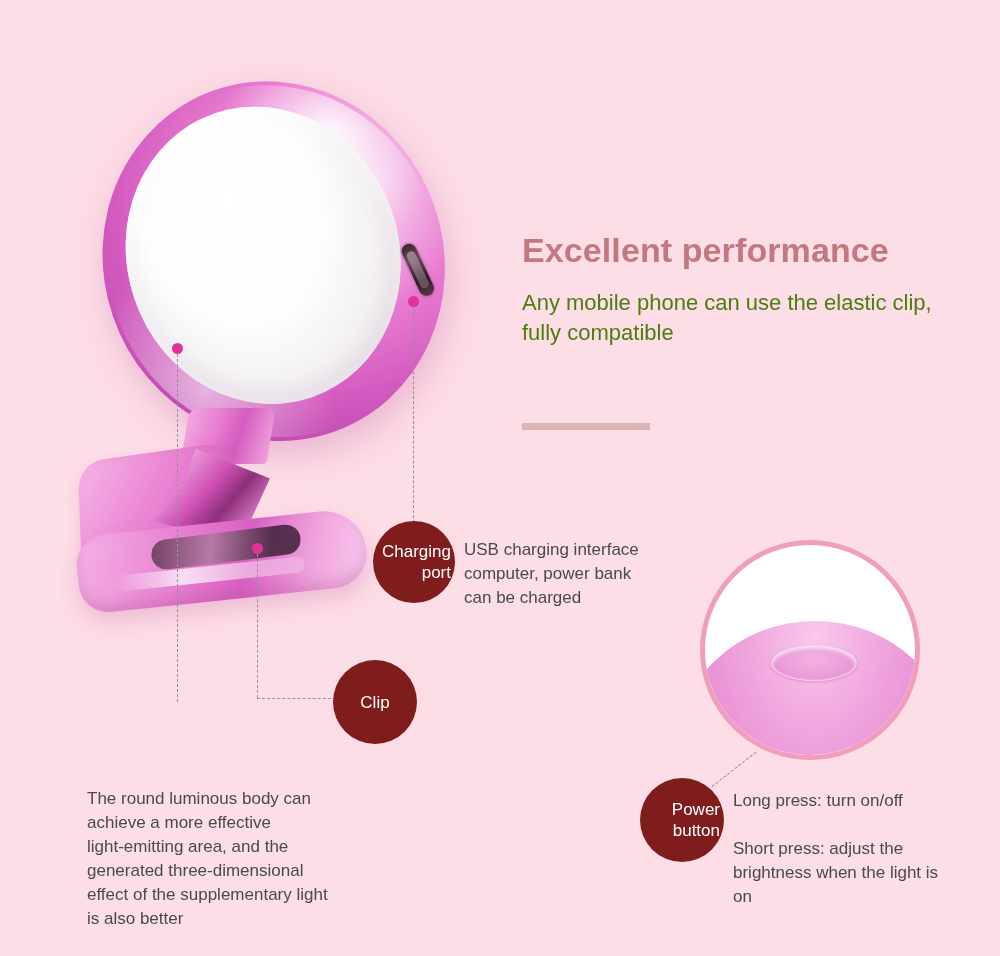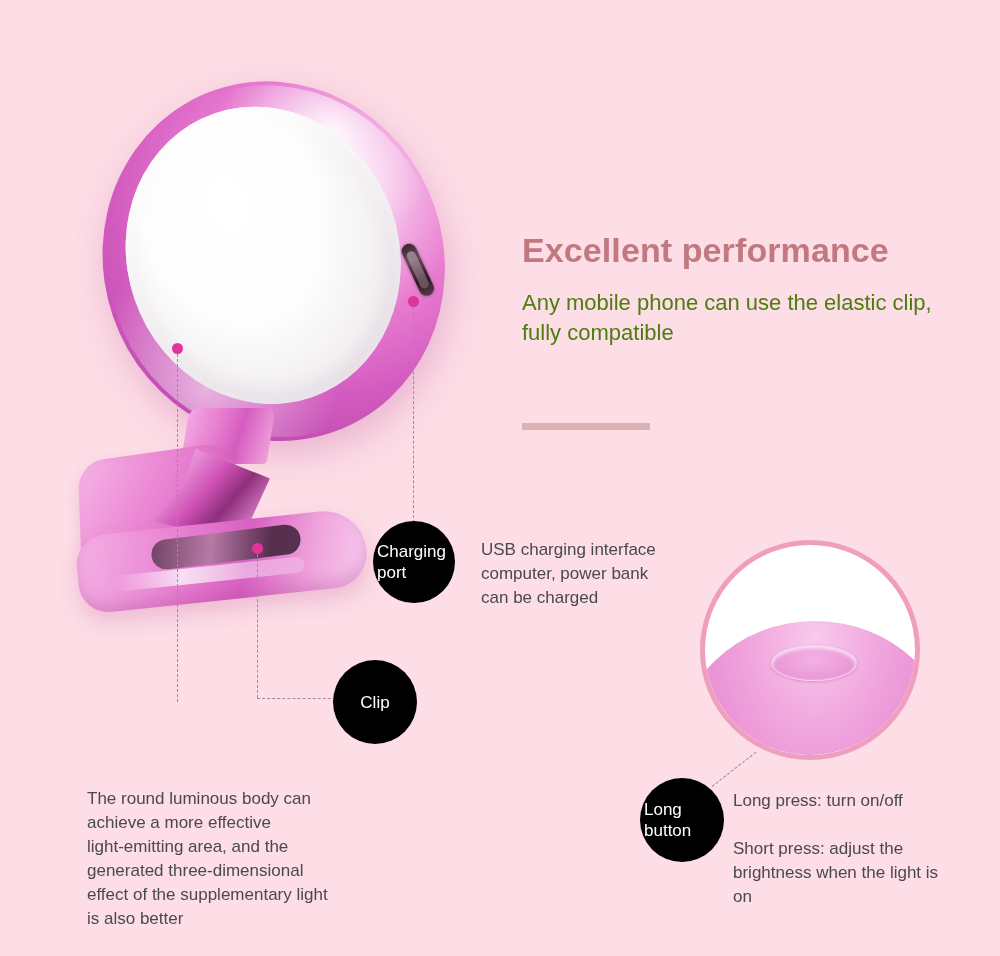--- a/index.html
+++ b/index.html
@@ -204,26 +204,26 @@
     top: 423px;
     width: 128px;
     height: 7px;
     background: #ddb3b3;
   }
 
   
   .bubble {
     position: absolute;
     border-radius: 50%;
-    background: #000000;
+    background: #7f1d1d;
     color: #ffffff;
     display: flex;
     align-items: center;
     justify-content: center;
-    text-align: left;
+    text-align: right;
     font-size: 17px;
     line-height: 21px;
     box-sizing: border-box;
     padding: 4px;
   }
   .callout-text {
     position: absolute;
     color: #4a4a4a;
     font-size: 17px;
     line-height: 24px;
@@ -304,42 +304,42 @@
     <h1 class="h1">Excellent performance</h1>
     <p class="sub">Any mobile phone can use the
 elastic clip, fully compatible</p>
   </div>
   <div class="rule"></div>
 
   <div class="bubble" style="left:373px; top:521px; width:82px; height:82px;">
     <span>Charging
 port</span>
   </div>
-  <div class="callout-text" style="left:481px; top:538px; width:220px;">USB charging interface
+  <div class="callout-text" style="left:464px; top:538px; width:220px;">USB charging interface
 computer, power bank
 can be charged</div>
 
   <div class="bubble" style="left:333px; top:660px; width:84px; height:84px;">
     <span>Clip</span>
   </div>
 
   <div class="callout-text" style="left:87px; top:787px; width:310px;">The round luminous body can
 achieve a more effective
 light-emitting area, and the
 generated three-dimensional
 effect of the supplementary light
 is also better</div>
 
   <div id="magnifier">
     <div class="mag-body"></div>
     <div class="mag-button"></div>
   </div>
 
   <div class="bubble" style="left:640px; top:778px; width:84px; height:84px;">
-    <span>Long
+    <span>Power
 button</span>
   </div>
   <div class="callout-text" style="left:733px; top:789px; width:250px;">Long press: turn on/off</div>
   <div class="callout-text" style="left:733px; top:837px; width:250px;">Short press: adjust the
 brightness when the light is
 on</div>
 
 </div>
 
 </body></html>

